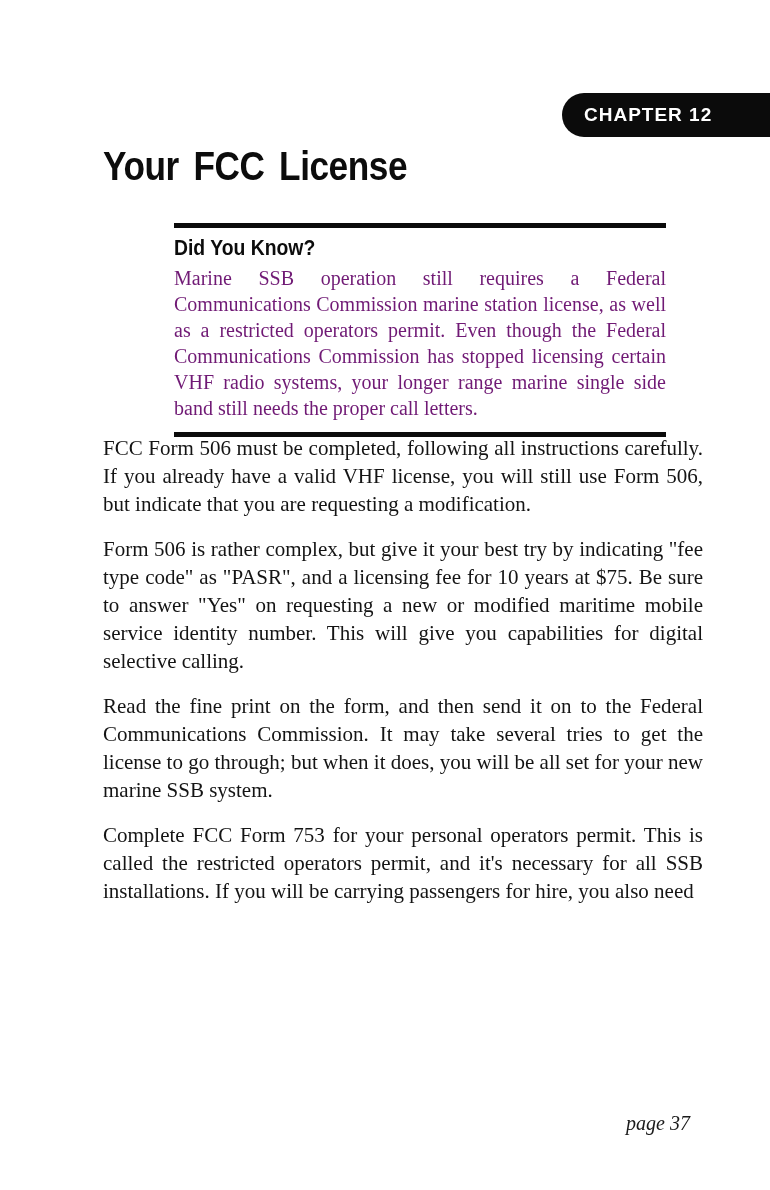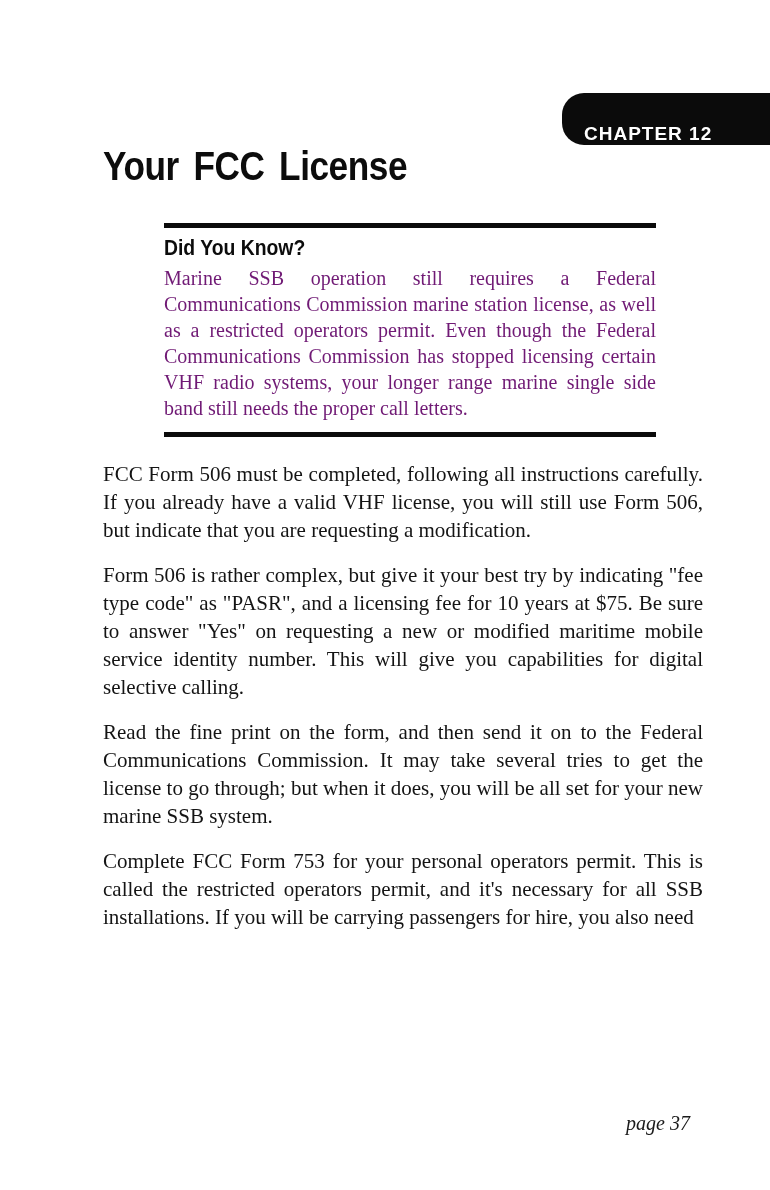--- a/index.html
+++ b/index.html
@@ -8,65 +8,65 @@
     background: #ffffff;
     position: relative;
     font-family: "Liberation Serif", serif;
     color: #141414;
     overflow: hidden;
   }
   .page { position: absolute; inset: 0; background: #ffffff; }
 
   .chapter-badge {
     position: absolute; left: 562px; top: 93px;
-    width: 208px; height: 52px;
+    width: 208px; height: 44px;
     background: #0b0b0b;
     border-radius: 22px 0 0 22px;
-    display: flex; align-items: flex-end;
+    display: flex; align-items: center;
     box-sizing: border-box; padding-left: 22px;
   }
   .chapter-badge .badge-label {
     color: #ffffff;
     font-family: "Liberation Sans", sans-serif;
     font-weight: bold; font-size: 19px; letter-spacing: 1px;
     white-space: nowrap;
   }
 
   .page-title {
     position: absolute; left: 103px; top: 144px; margin: 0;
     font-family: "Liberation Sans", sans-serif;
     font-weight: 900; font-size: 40px;
     letter-spacing: -0.5px; word-spacing: 6px;
     color: #0c0c0c;
     transform: scaleX(0.88); transform-origin: left top;
     white-space: nowrap;
   }
 
   .dyk-box {
-    position: absolute; left: 164px; top: 223px; width: 492px;
+    position: absolute; left: 174px; top: 223px; width: 492px;
     border-top: 5px solid #0b0b0b;
     border-bottom: 5px solid #0b0b0b;
     box-sizing: border-box;
     padding: 7px 0 11px 0;
   }
   .dyk-heading {
     margin: 0 0 4px 0;
     font-family: "Liberation Sans", sans-serif;
     font-weight: 900; font-size: 22px; color: #0c0c0c;
     transform: scaleX(0.88); transform-origin: left center;
     white-space: nowrap;
   }
   .dyk-body {
     margin: 0;
     font-size: 20px; line-height: 26px;
     text-align: justify;
     color: #701a75;
   }
 
-  .body-col { position: absolute; left: 103px; top: 460px; width: 600px; }
+  .body-col { position: absolute; left: 103px; top: 434px; width: 600px; }
   .body-col p {
     margin: 0 0 17px 0;
     font-size: 21px; line-height: 28px;
     text-align: justify;
     color: #141414;
   }
 
   .page-footer {
     position: absolute; right: 80px; top: 1112px;
     font-style: italic; font-size: 20px; color: #1a1a1a; margin-left: 16px;

